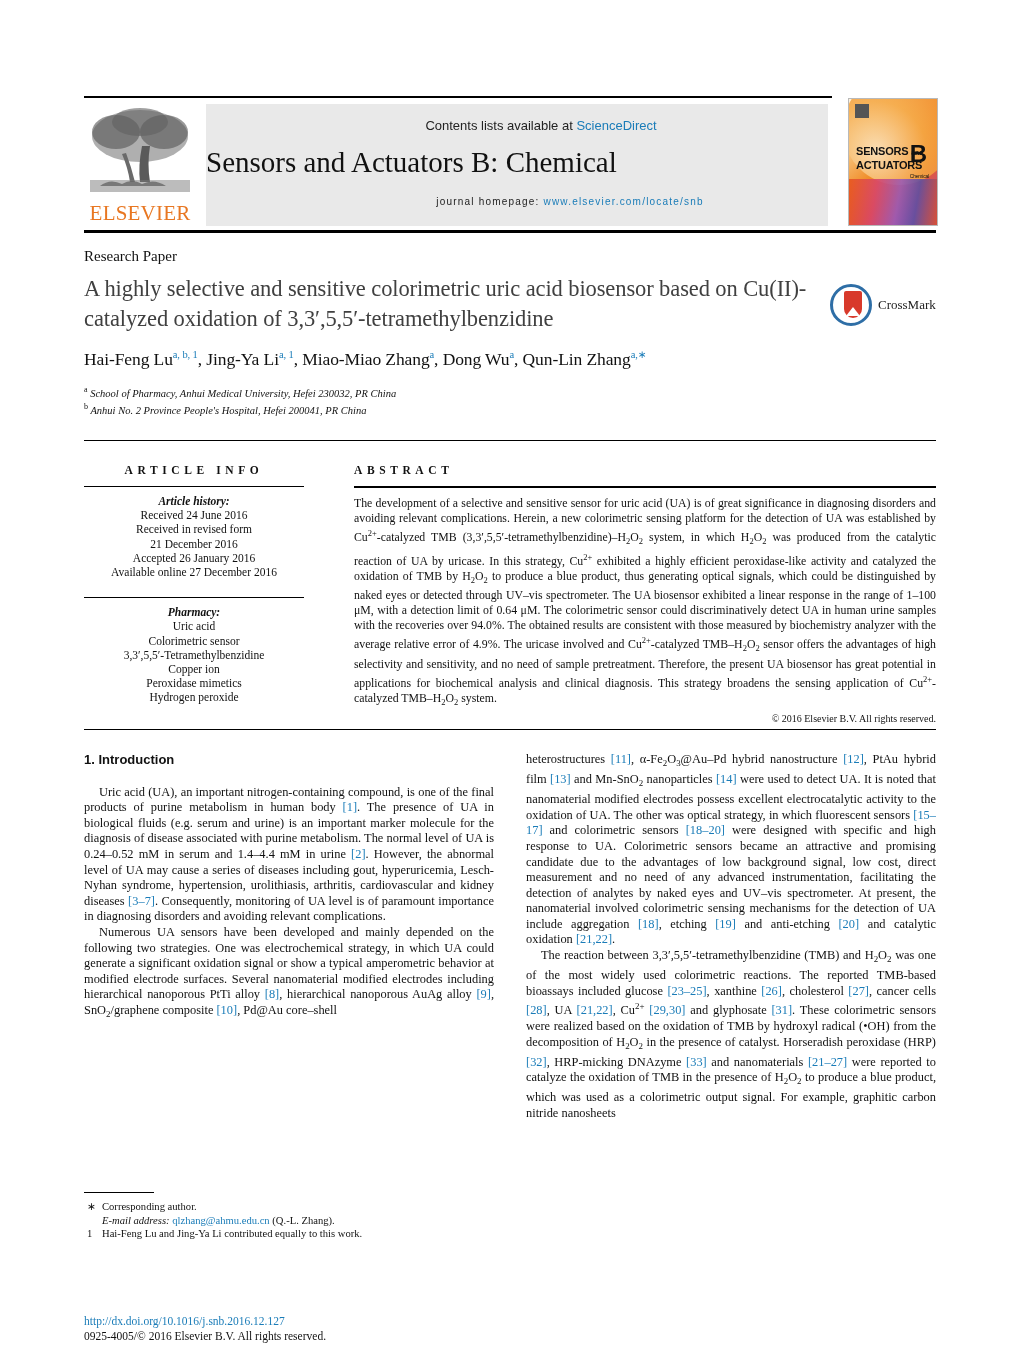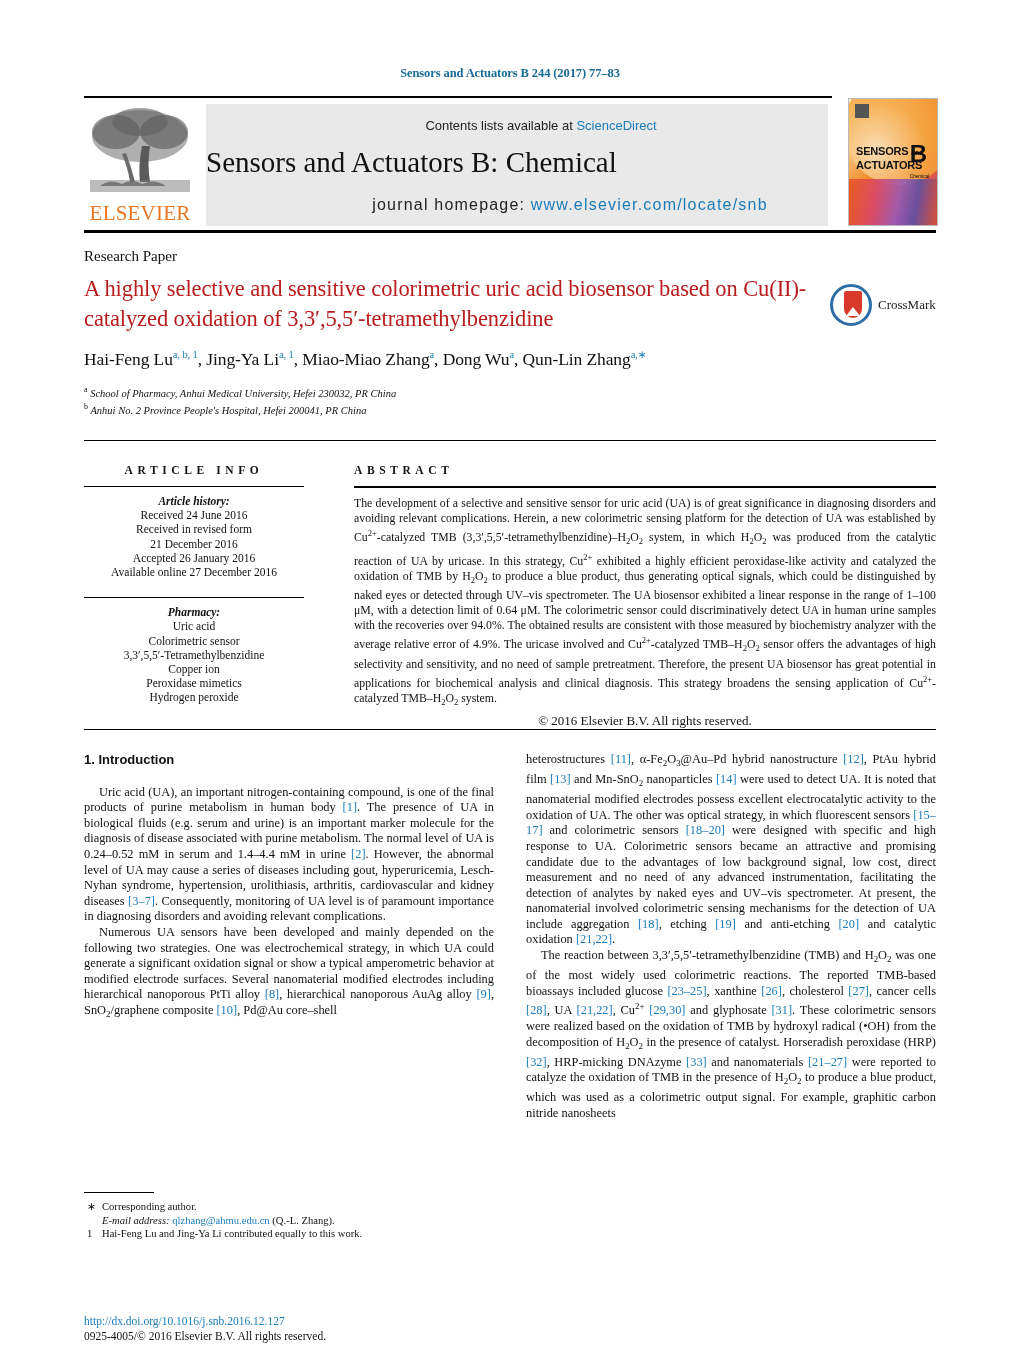--- a/index.html
+++ b/index.html
@@ -107,21 +107,21 @@
     font-size: 29px;
     color: #111;
   }
   .homepage-line {
     position: absolute;
     top: 92px;
     left: 0;
     width: 728px;
     text-align: center;
     font-family: "Liberation Sans", sans-serif;
-    font-size: 16px;
+    font-size: 10px;
     letter-spacing: 1.2px;
     color: #222;
   }
   .homepage-line .url {
     color: #1a7cb8;
   }
   .cover-thumb {
     position: absolute;
     top: 2px;
     left: 764px;
@@ -208,21 +208,21 @@
   .paper-type {
     font-family: "Liberation Serif", serif;
     font-size: 15px;
     color: #111;
     margin-bottom: 9px;
   }
   .paper-title {
     font-family: "Liberation Serif", serif;
     font-size: 22.5px;
     line-height: 30px;
-    color: #b91c1c;
+    color: #404040;
     width: 760px;
     letter-spacing: -0.1px;
   }
   .crossmark {
     position: absolute;
     top: 36px;
     right: 0;
     width: 106px;
     height: 44px;
   }
@@ -350,22 +350,22 @@
   }
   .abs-text {
     font-family: "Liberation Serif", serif;
     font-size: 11.8px;
     line-height: 15.1px;
     text-align: justify;
     color: #111;
   }
   .abs-copy {
     font-family: "Liberation Serif", serif;
-    font-size: 13px;
-    text-align: center;
+    font-size: 10px;
+    text-align: right;
     margin-top: 3px;
     color: #111;
   }
   .infoabs-rule-bottom {
     position: absolute;
     top: 289px;
     left: 0;
     width: 852px;
     height: 1px;
     background: #000;
@@ -458,21 +458,20 @@
     margin-top: 36px;
   }
   sub { font-size: 0.72em; }
   sup { font-size: 0.72em; }
 </style>
 </head>
 <body>
 
 <div class="page">
 
-  <div class="running-head">Sensors and Actuators B 244 (2017) 77–83</div>
 
   <div class="masthead">
     <div class="masthead-rule-top"></div>
 
     <div class="elsevier-logo">
       <div class="elsevier-tree">
         <svg width="104" height="92" viewBox="0 0 104 92" xmlns="http://www.w3.org/2000/svg">
           <g fill="#4a4a4a">
             <ellipse cx="52" cy="30" rx="48" ry="26" fill="#6e6e6e" opacity="0.55"></ellipse>
             <ellipse cx="28" cy="26" rx="24" ry="17" fill="#555" opacity="0.6"></ellipse>

